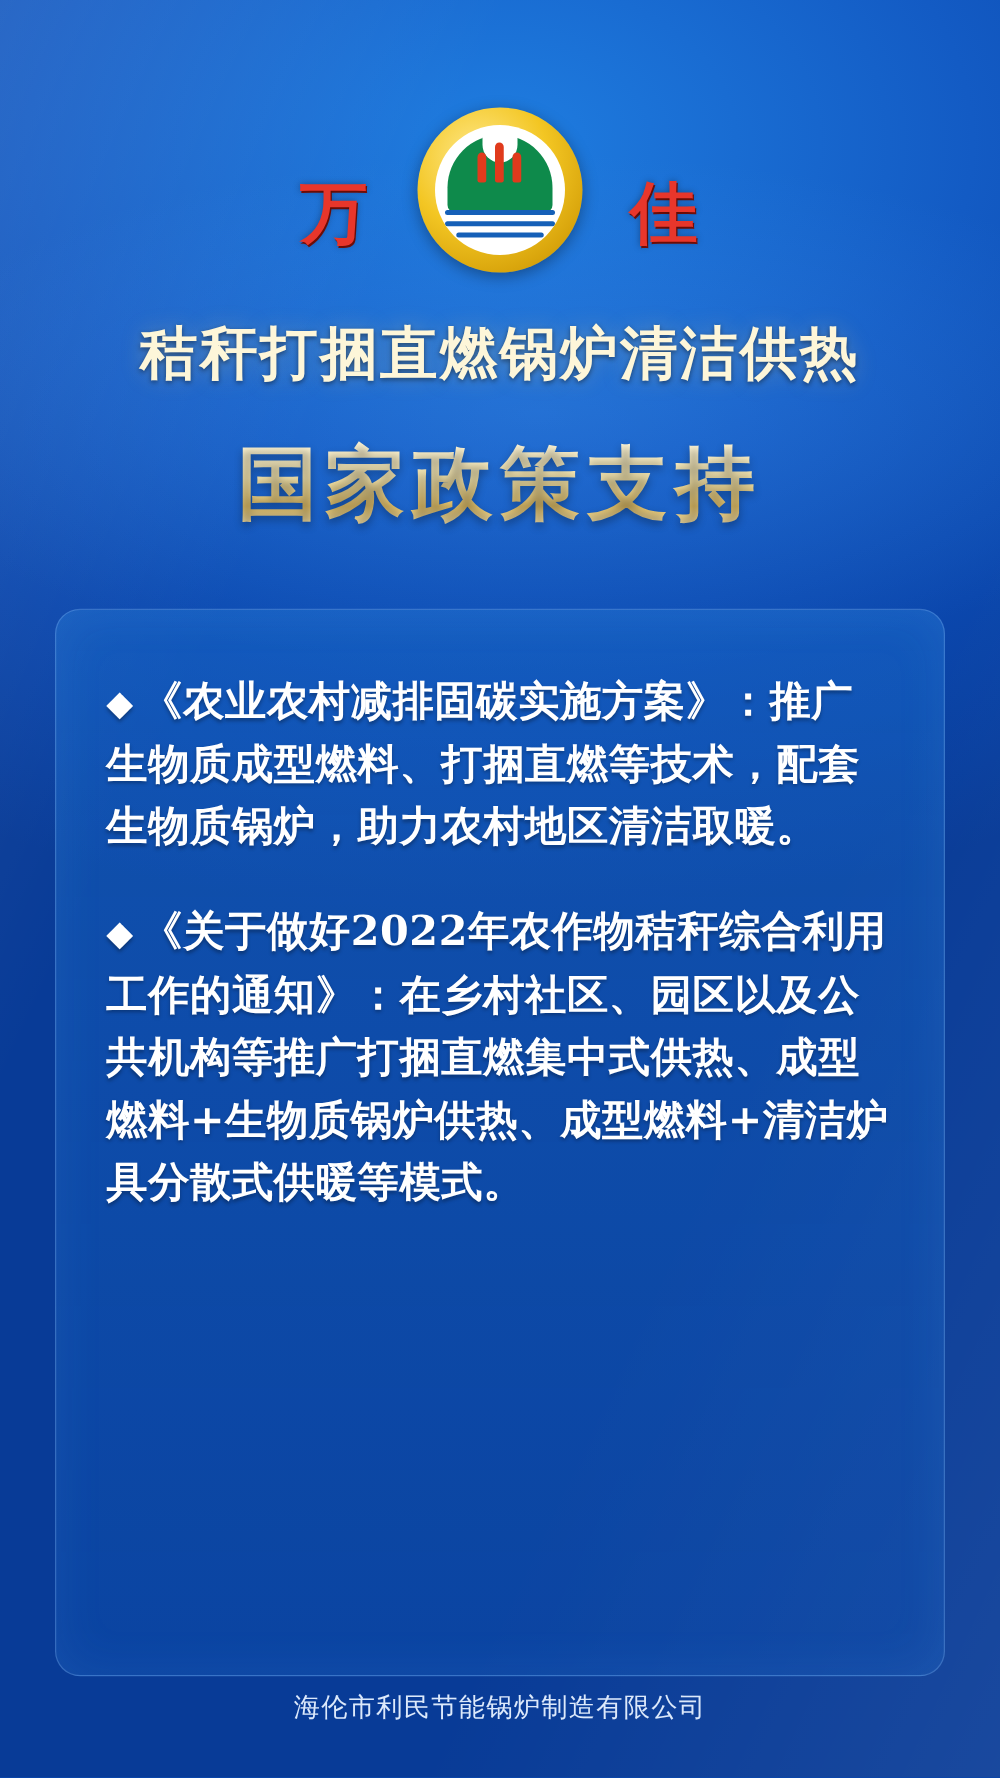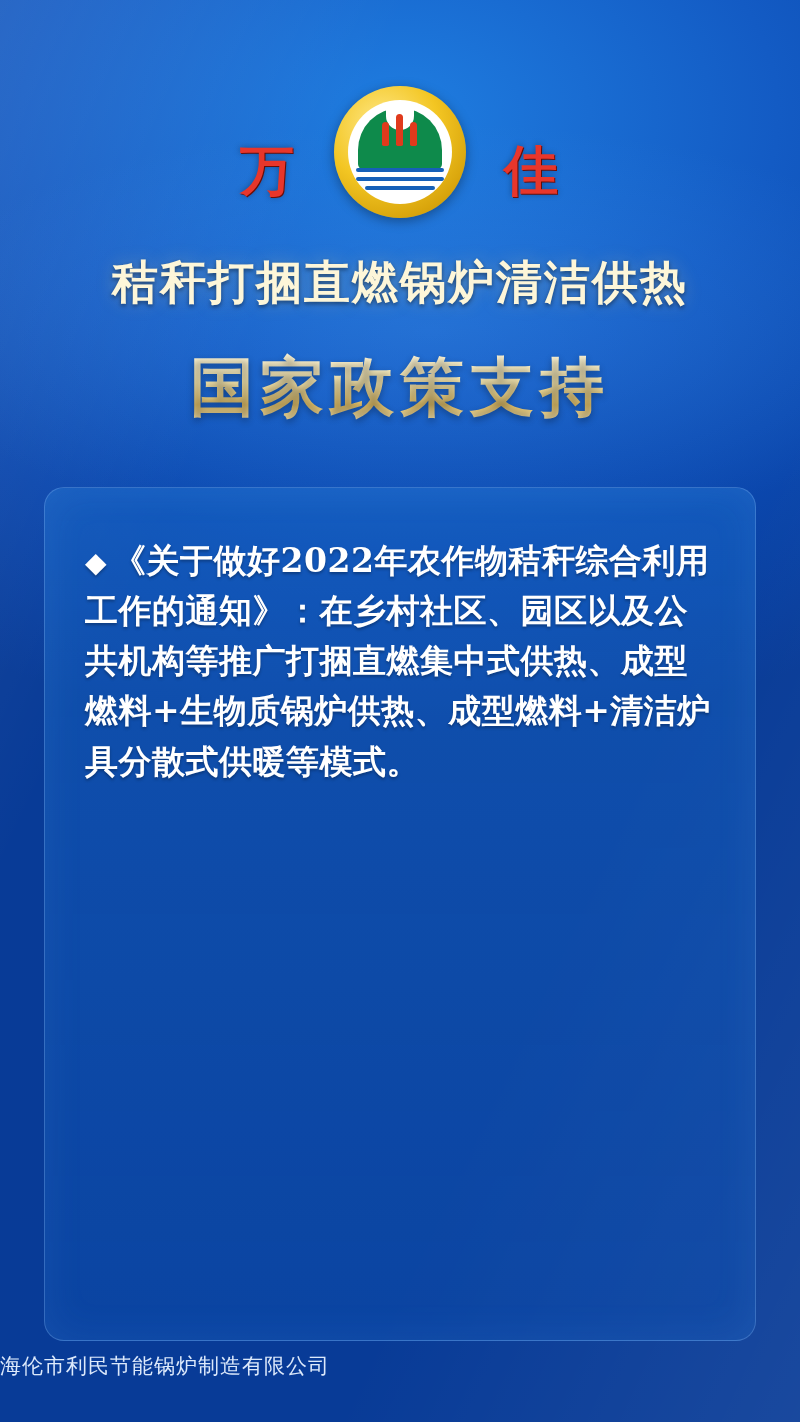--- a/index.html
+++ b/index.html
@@ -189,20 +189,21 @@
     font-size: 28px;
   }
 
   
   .footer {
     position: absolute;
     left: 0;
     right: 0;
     bottom: 42px;
     z-index: 3;
+    text-align: center;
     color: #dce9fb;
     font-family: "Liberation Sans", "DejaVu Sans", sans-serif;
     font-size: 21px;
     letter-spacing: 1px;
   }
 </style>
 </head>
 <body>
 
 <div class="poster">
@@ -228,19 +229,22 @@
     <div class="brand-char">佳</div>
   </div>
 
   <div class="titles">
     <div class="title-main">秸秆打捆直燃锅炉清洁供热</div>
     <div class="title-sub">国家政策支持</div>
   </div>
 
   <div class="card">
     <div class="para">
+      <span class="bullet">◆</span><span>《农业农村减排固碳实施方案》：推广生物质成型燃料、打捆直燃等技术，配套生物质锅炉，助力农村地区清洁取暖。</span>
+    </div>
+    <div class="para">
       <span class="bullet">◆</span><span>《关于做好2022年农作物秸秆综合利用工作的通知》：在乡村社区、园区以及公共机构等推广打捆直燃集中式供热、成型燃料+生物质锅炉供热、成型燃料+清洁炉具分散式供暖等模式。</span>
     </div>
   </div>
 
   <div class="footer">海伦市利民节能锅炉制造有限公司</div>
 
 </div>
 
 </body></html>

